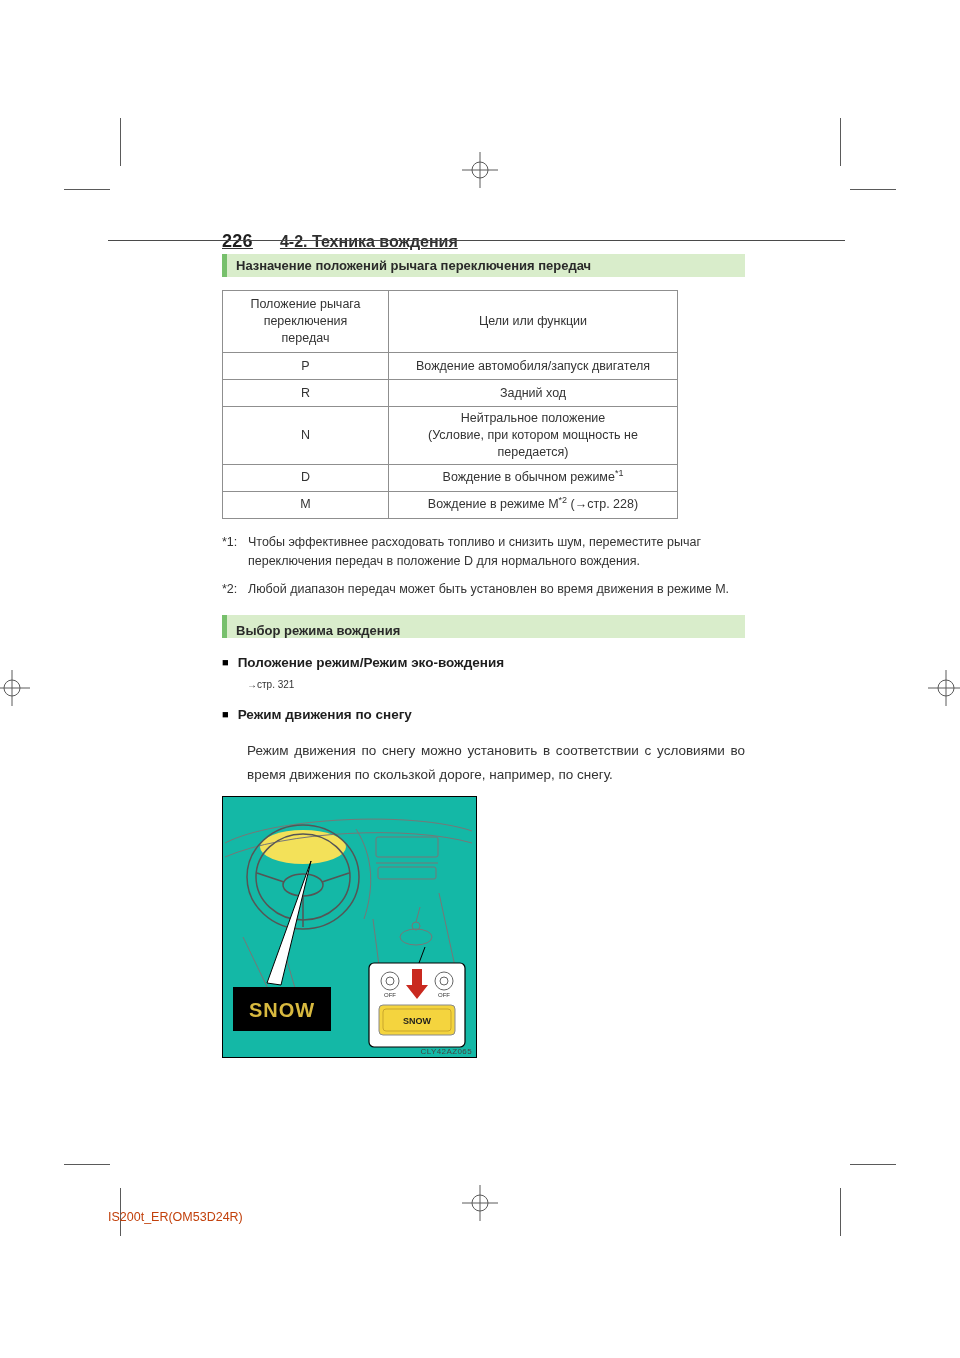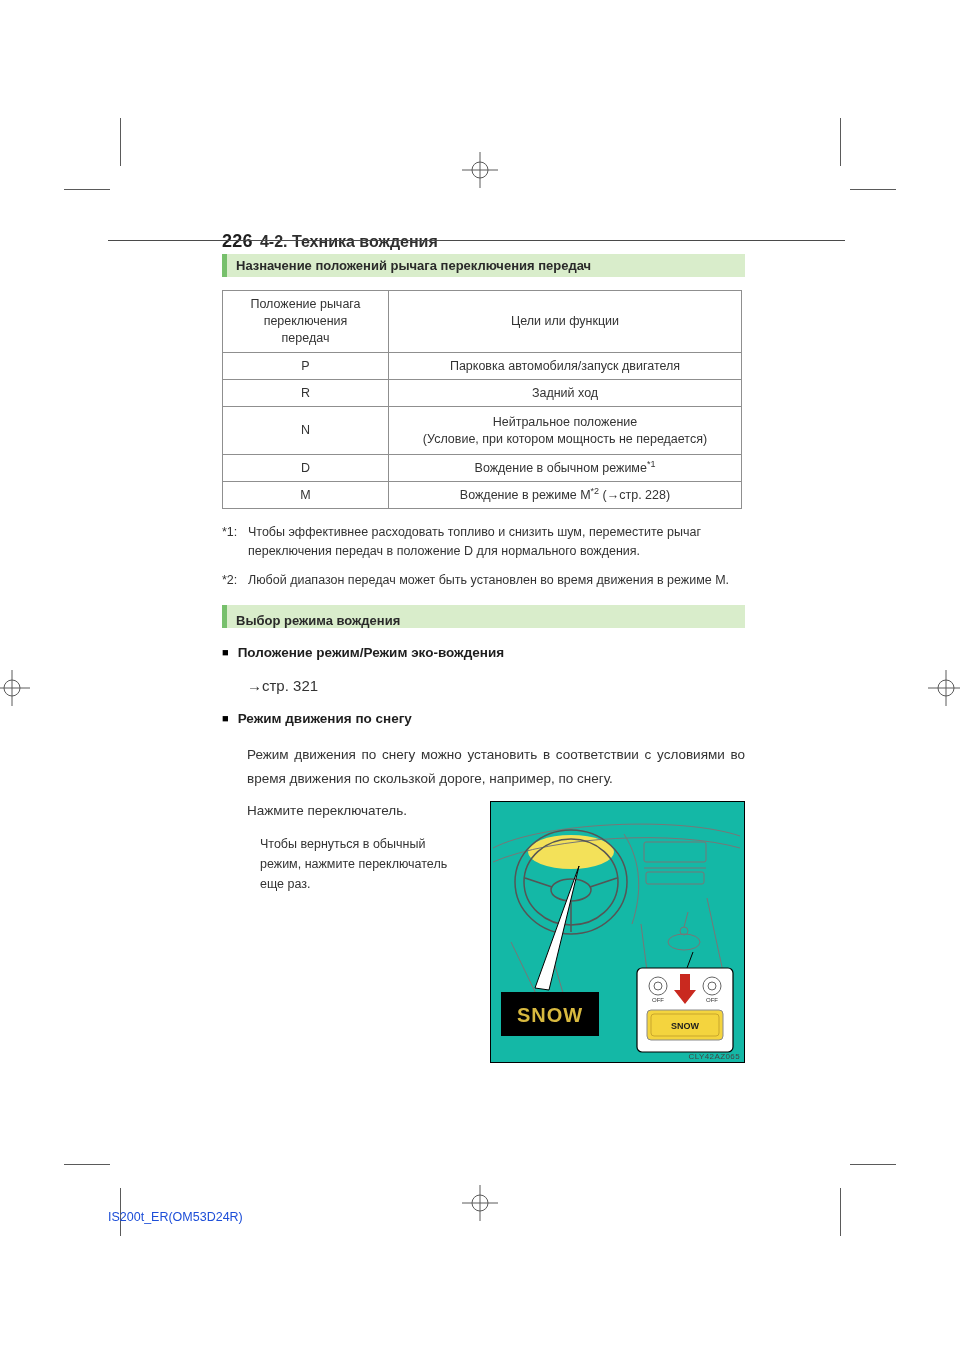--- a/index.html
+++ b/index.html
@@ -7,61 +7,61 @@
   body { font-family:"Liberation Sans", sans-serif; color:#333; }
   .page { position:relative; width:960px; height:1358px; background:#fff; overflow:hidden; }
 
   
   .cropmark { position:absolute; background:#5a5a5a; }
   .cropmark.v { width:1px; }
   .cropmark.h { height:1px; }
   .reg { position:absolute; }
 
   
-  .page-header { position:absolute; left:222px; top:213px; display:flex; align-items:baseline; gap:7px; }
+  .page-header { position:absolute; left:222px; top:213px; display:flex; align-items:baseline; gap:27px;text-decoration:underline; }
   .page-number { font-size:18px; font-weight:bold; color:#1e1e1e; letter-spacing:.3px; }
   .page-section { font-size:16px; color:#2e2e2e; font-weight:bold;margin-top:20px; }
   .header-rule { position:absolute; left:108px; top:240px; width:737px; height:1px; background:#4a4a4a; }
 
   
   .content { position:absolute; left:222px; top:254px; width:523px; }
 
   .green-bar { display:flex; align-items:center; background:#d9edcb; border-left:5px solid #77c06c; height:23px; padding-left:9px; font-size:13px; font-weight:bold; color:#2a2a2a; }
   .green-bar + * { }
 
-  table.shift-table { border-collapse:collapse; margin-top:13px; width:520px; font-size:12.5px; color:#333; }
+  table.shift-table { border-collapse:collapse; margin-top:13px; width:456px; font-size:12.5px; color:#333; }
   .shift-table td { border:1px solid #8f8f8f; text-align:center; vertical-align:middle; padding:3px 8px; line-height:1.35; }
   .col-pos { width:166px; }
   .rh-head { height:62px; }
   .rh-s td { height:27px; }
   .rh-n td { height:48px; }
   .multiline { white-space:pre-line; }
   sup.fn { font-size:9px; vertical-align:super; line-height:0; }
 
   .footnotes { margin-top:14px; font-size:12.5px; line-height:1.55; color:#333; }
   .footnote { position:relative; padding-left:26px; margin-bottom:9px; }
   .fn-marker { position:absolute; left:0; top:0; }
 
   .bar-2 { margin-top:15px;align-items:flex-end; }
 
   .sub-heading { margin-top:17px; font-size:13.5px; font-weight:bold; color:#1e1e1e; display:flex; align-items:center; gap:9px; }
   .bullet { font-size:11px; color:#000; line-height:1; }
-  .ref-line { margin-top:17px; padding-left:25px; font-size:15px; color:#333; }
+  .ref-line { margin-top:9px; padding-left:25px; font-size:10px; color:#333; }
   .para { margin-top:17px; padding-left:25px; font-size:13.5px; line-height:1.8; text-align:justify; color:#333; }
 
   .row2 { display:flex; margin-top:9px; align-items:flex-start; }
   .left-col { width:268px; padding-left:25px; font-size:13.5px; color:#333; }
   .instruction { line-height:1.5; }
   .note { margin-top:13px; padding-left:13px; font-size:12.5px; line-height:1.6; white-space:pre-line; color:#333; }
 
   .figure { width:255px; height:262px; border:1px solid #000; position:relative; background:#14b8a6; flex:none; }
   .fig-caption { position:absolute; right:4px; bottom:1px; font-size:8px; color:#444; letter-spacing:.4px; }
   .figure svg text { font-family:"Liberation Sans", sans-serif; }
 
-  .page-footer { position:absolute; left:108px; top:1210px; font-size:12.5px; color:#1d4ed8; }
+  .page-footer { position:absolute; left:108px; top:1210px; font-size:12.5px; color:#c2410c; }
   .watermark { position:absolute; right:22px; top:1392px; font-size:22px; color:#8d98a6; letter-spacing:.3px; }
 </style>
 </head>
 <body>
 
 <div class="page">
 
   <div class="cropmark v" style="left:120px; top:118px; height:48px;"></div>
   <div class="cropmark h" style="left:64px; top:189px; width:46px;"></div>
   <div class="cropmark v" style="left:840px; top:118px; height:48px;"></div>
@@ -107,21 +107,21 @@
     <table class="shift-table">
       <tbody>
         <tr class="rh-head">
           <td class="col-pos multiline">Положение рычага
 переключения
 передач</td>
           <td>Цели или функции</td>
         </tr>
         <tr class="rh-s">
           <td>P</td>
-          <td><span class="multiline">Парковка автомобиля/запуск двигателя</span><sup class="fn"></sup><span></span></td>
+          <td><span class="multiline">Вождение автомобиля/запуск двигателя</span><sup class="fn"></sup><span></span></td>
         </tr>
         <tr class="rh-s">
           <td>R</td>
           <td><span class="multiline">Задний ход</span><sup class="fn"></sup><span></span></td>
         </tr>
         <tr class="rh-n">
           <td>N</td>
           <td><span class="multiline">Нейтральное положение
 (Условие, при котором мощность не передается)</span><sup class="fn"></sup><span></span></td>
         </tr>
@@ -157,26 +157,20 @@
     </div>
     <div class="ref-line">→стр. 321</div>
 
     <div class="sub-heading">
       <span class="bullet">■</span>
       <span>Режим движения по снегу</span>
     </div>
     <div class="para">Режим движения по снегу можно установить в соответствии с условиями во время движения по скользкой дороге, например, по снегу.</div>
 
     <div class="row2">
-      <div class="left-col">
-        <div class="instruction">Нажмите переключатель.</div>
-        <div class="note">Чтобы вернуться в обычный
-режим, нажмите переключатель
-еще раз.</div>
-      </div>
 
       <div class="figure">
         <svg viewBox="0 0 251 256" width="251" height="256">
 
           <ellipse cx="80" cy="50" rx="43" ry="17" fill="#f3e159"></ellipse>
 
           <g stroke="#777" fill="none" stroke-width="1">
             <path d="M2 46 C 52 20, 190 14, 249 34"></path>
             <path d="M2 60 C 62 34, 186 28, 249 46"></path>
             <path d="M133 32 C 151 60, 151 92, 141 122"></path>

